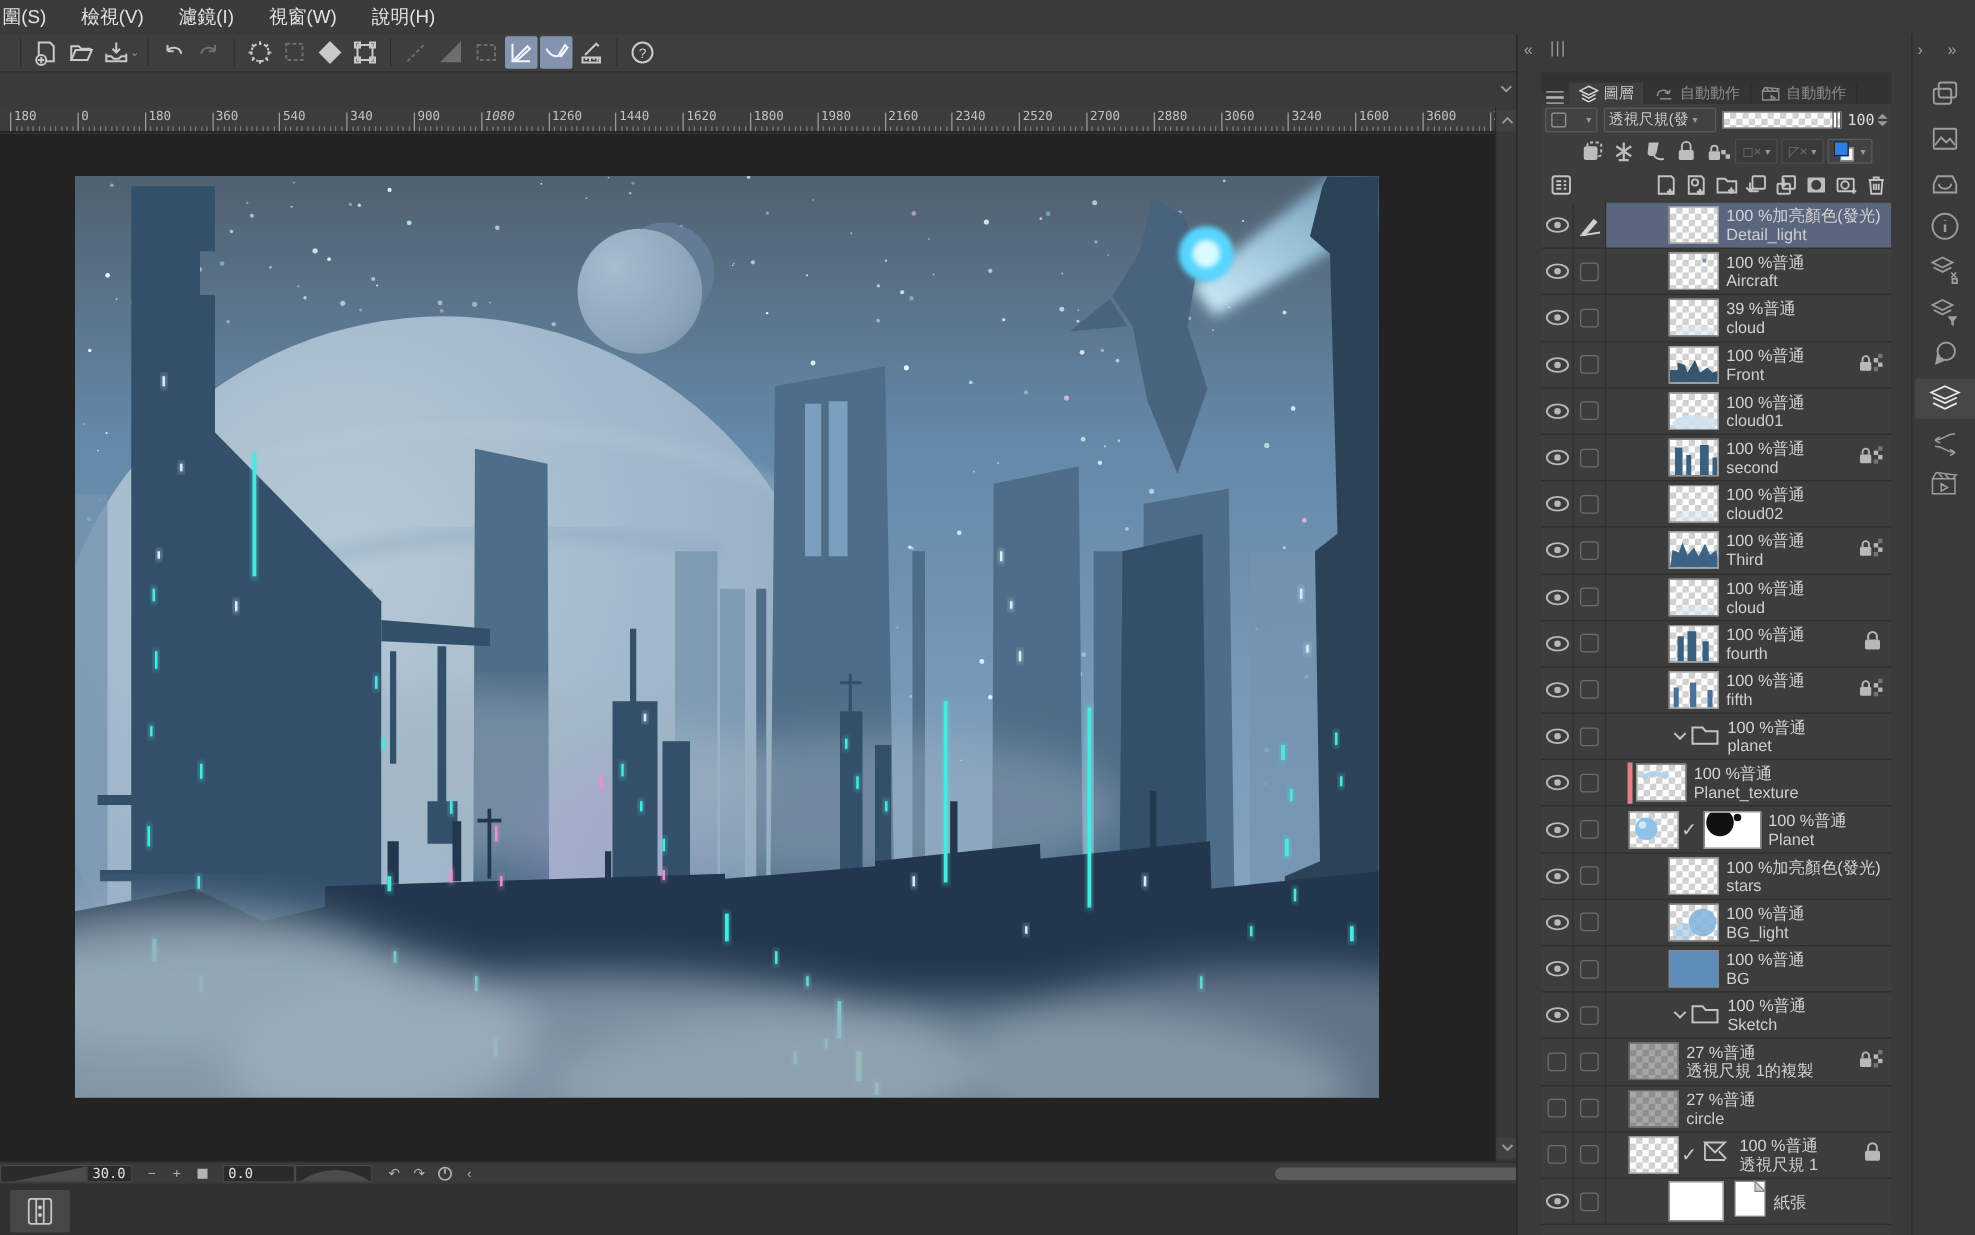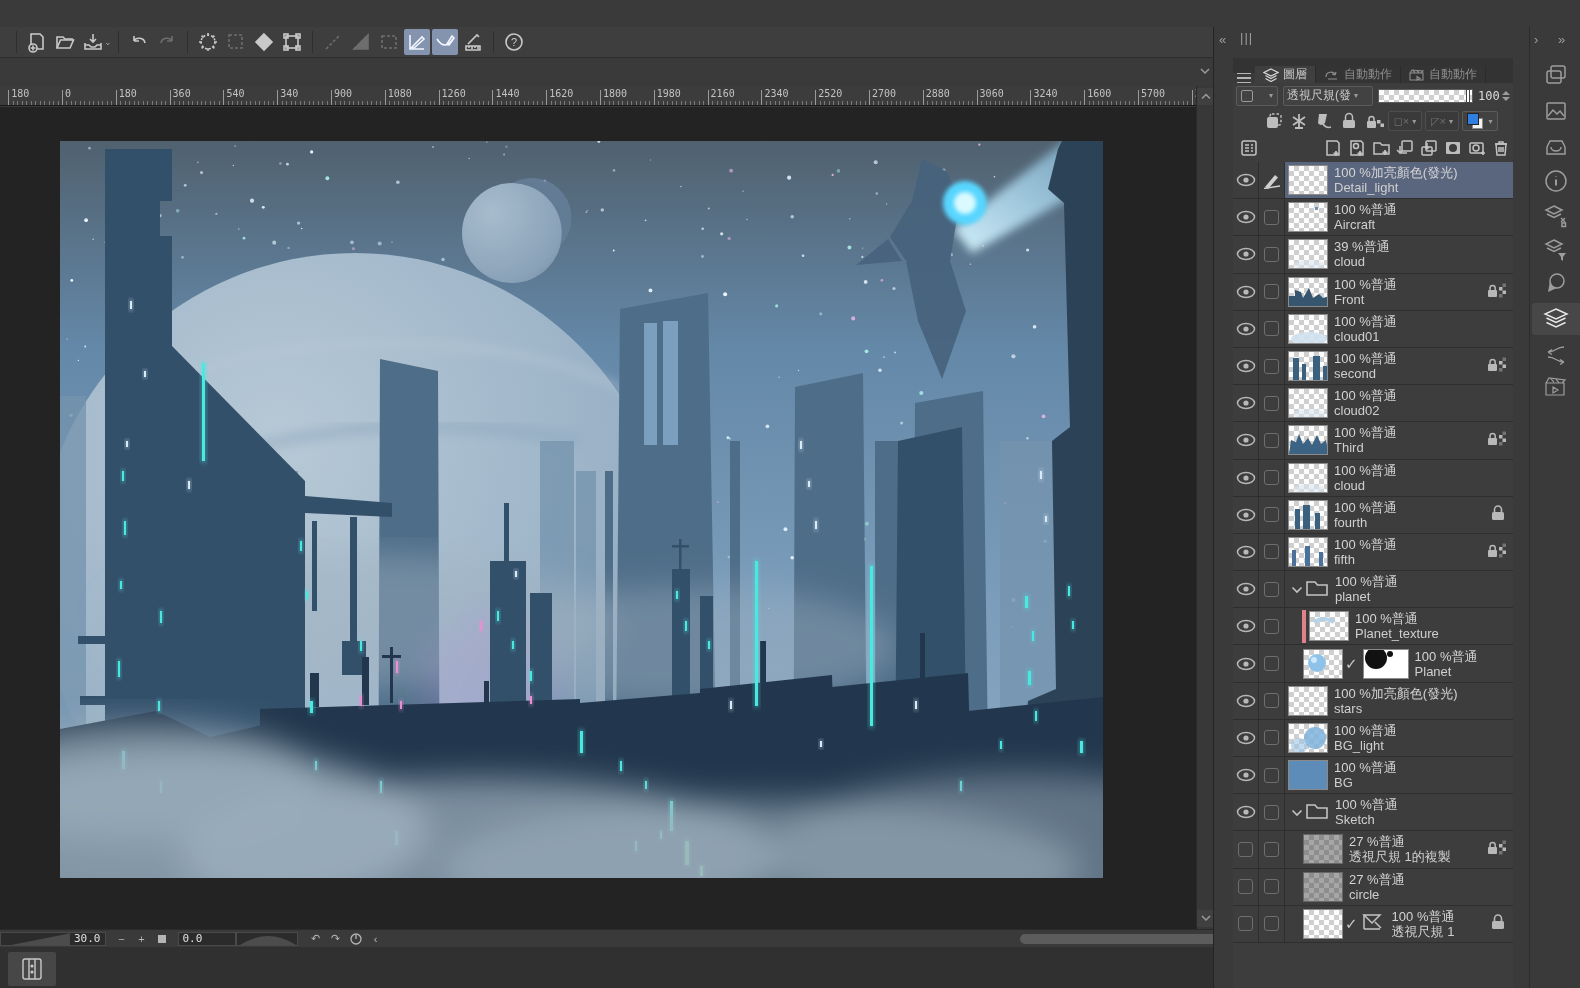--- a/index.html
+++ b/index.html
@@ -91,21 +91,21 @@
   .csq .b { position:absolute; left:0; top:0; width:12px; height:12px; background:#2f7fe0; border:1px solid #222; }
 
   .actrow { position:absolute; left:0; top:76px; width:280px; height:27px; display:flex; align-items:center; }
   .actrow .ic { width:24px; height:24px; display:flex; align-items:center; justify-content:center; }
   .actrow svg { stroke:#c3c3c3; fill:none; stroke-width:1.5; }
   .actrow .spacer { flex:1; }
 
   .layerlist { position:absolute; left:0; top:104px; width:280px; height:826px; overflow:hidden; background:#3d3d3d; }
   .lrow { position:relative; height:37.2px; border-bottom:1px solid #2e2e2e; display:flex; }
   .lcol { width:26px; border-right:1px solid #2e2e2e; display:flex; align-items:center; justify-content:center; flex-shrink:0; }
-  .lcontent { position:relative; flex:1; display:flex; align-items:center; overflow:hidden; }
+  .lcontent { position:relative; flex:1; display:flex; align-items:center; overflow:hidden;padding-left:47px; }
   .lrow.sel .lcontent { background:#5a667e; }
   .emptybox { width:15px; height:15px; border:1.5px solid #6e6e6e; border-radius:3px; }
   .thumb { position:relative; width:40px; height:30px; border:1px solid #8a8a8a; margin-left:3px; flex-shrink:0; overflow:hidden; }
   .thumb svg { position:absolute; left:0; top:0; }
   .ltext { margin-left:6px; line-height:15px; font-size:13px; color:#d4d4d4; white-space:nowrap; }
   .ltext .l2 { color:#cfcfcf; }
   .badge { position:absolute; right:6px; top:50%; transform:translateY(-50%); }
   .clipbar { width:4px; height:33px; background:#e08089; margin-left:2px; flex-shrink:0; }
   .ckmark { color:#c9c9c9; font-size:15px; margin:0 2px; }
 
@@ -114,20 +114,27 @@
   .rbtn { position:absolute; left:6px; width:40px; height:32px; display:flex; align-items:center; justify-content:center; }
   .rbtn svg { stroke:#9d9d9d; fill:none; stroke-width:1.5; }
   .rbtn.active { background:#474747; border-radius:3px 0 0 3px; left:2px; width:48px; }
   .rbtn.active svg { stroke:#e8e8e8; }
 </style>
 </head>
 <body>
 
 <div class="app">
 
+  <div class="menubar" id="menubar">
+      <span>圍(S)</span>
+      <span>檢視(V)</span>
+      <span>濾鏡(I)</span>
+      <span>視窗(W)</span>
+      <span>說明(H)</span>
+    </div>
 
   <div class="toolbar">
     <div class="tbtn" style="width:8px;overflow:hidden">
         <svg width="20" height="20">
           <rect x="14" y="2" width="10" height="16" rx="2"></rect>
         </svg>
       </div>
     <div class="tdiv"></div>
     <div class="tbtn">
         <svg width="22" height="22">
@@ -326,21 +333,21 @@
       <div class="min" style="left: 344.45px;"></div>
       <div class="min" style="left: 348.933px;"></div>
       <div class="min" style="left: 353.417px;"></div>
       <div class="min" style="left: 357.9px;"></div>
       <div class="min" style="left: 362.383px;"></div>
       <div class="min" style="left: 366.867px;"></div>
       <div class="min" style="left: 371.35px;"></div>
       <div class="min" style="left: 375.833px;"></div>
       <div class="min" style="left: 380.317px;"></div>
       <div class="maj" style="left: 384.8px;"></div>
-      <div class="lab" style="left: 387.8px;">1080</div>
+      <div class="lab" style="left: 387.8px; font-style: italic;">1080</div>
       <div class="min" style="left: 389.283px;"></div>
       <div class="min" style="left: 393.767px;"></div>
       <div class="min" style="left: 398.25px;"></div>
       <div class="min" style="left: 402.733px;"></div>
       <div class="min" style="left: 407.217px;"></div>
       <div class="min" style="left: 411.7px;"></div>
       <div class="min" style="left: 416.183px;"></div>
       <div class="min" style="left: 420.667px;"></div>
       <div class="min" style="left: 425.15px;"></div>
       <div class="min" style="left: 429.633px;"></div>
@@ -508,21 +515,21 @@
       <div class="min" style="left: 1097.65px;"></div>
       <div class="min" style="left: 1102.13px;"></div>
       <div class="min" style="left: 1106.62px;"></div>
       <div class="min" style="left: 1111.1px;"></div>
       <div class="min" style="left: 1115.58px;"></div>
       <div class="min" style="left: 1120.07px;"></div>
       <div class="min" style="left: 1124.55px;"></div>
       <div class="min" style="left: 1129.03px;"></div>
       <div class="min" style="left: 1133.52px;"></div>
       <div class="maj" style="left: 1138px;"></div>
-      <div class="lab" style="left: 1141px;">5700</div>
+      <div class="lab" style="left: 1141px;">3600</div>
       <div class="min" style="left: 1142.48px;"></div>
       <div class="min" style="left: 1146.97px;"></div>
       <div class="min" style="left: 1151.45px;"></div>
       <div class="min" style="left: 1155.93px;"></div>
       <div class="min" style="left: 1160.42px;"></div>
       <div class="min" style="left: 1164.9px;"></div>
       <div class="min" style="left: 1169.38px;"></div>
       <div class="min" style="left: 1173.87px;"></div>
       <div class="min" style="left: 1178.35px;"></div>
       <div class="min" style="left: 1182.83px;"></div>
@@ -1779,20 +1786,41 @@
               <div class="ltext">
                 <div>100 %普通</div>
                 <div class="l2">透視尺規 1</div>
               </div>
               <span class="badge"><svg width="18" height="18">
                   <rect x="3" y="8" width="12" height="8" rx="1.5" fill="#b8b8b8"></rect>
                   <path d="M5.5 8 V5.5 a3.5 3.5 0 0 1 7 0 V8" stroke="#b8b8b8" fill="none" stroke-width="1.6"></path>
                 </svg></span>
             </div>
           </div>
+          <div class="lrow">
+            <div class="lcol">
+              <svg width="20" height="14">
+                <ellipse cx="10" cy="7" rx="8.5" ry="5.5" stroke="#b8b8b8" fill="none" stroke-width="1.5"></ellipse>
+                <circle cx="10" cy="7" r="2.6" fill="#b8b8b8"></circle>
+              </svg>
+            </div>
+            <div class="lcol">
+              <span class="emptybox"></span>
+            </div>
+            <div class="lcontent">
+              <div class="thumb" style="background: rgb(255, 255, 255); width: 44px; height: 32px;"></div>
+              <span style="margin-left: 8px;"><svg width="26" height="30">
+                  <rect x="1" y="1" width="24" height="28" fill="#fff" stroke="#888"></rect>
+                  <path d="M17 1 L25 9 L17 9 Z" fill="#cfcfcf" stroke="#888"></path>
+                </svg></span>
+              <div class="ltext">
+                <div>紙張</div>
+              </div>
+            </div>
+          </div>
         </div>
     </div>
 
     <div class="rstrip">
       <div class="rbtn" style="top:32px">
           <svg width="26" height="26">
             <rect x="8" y="4" width="14" height="12" rx="2"></rect>
             <rect x="4" y="9" width="14" height="12" rx="2"></rect>
           </svg>
         </div>

